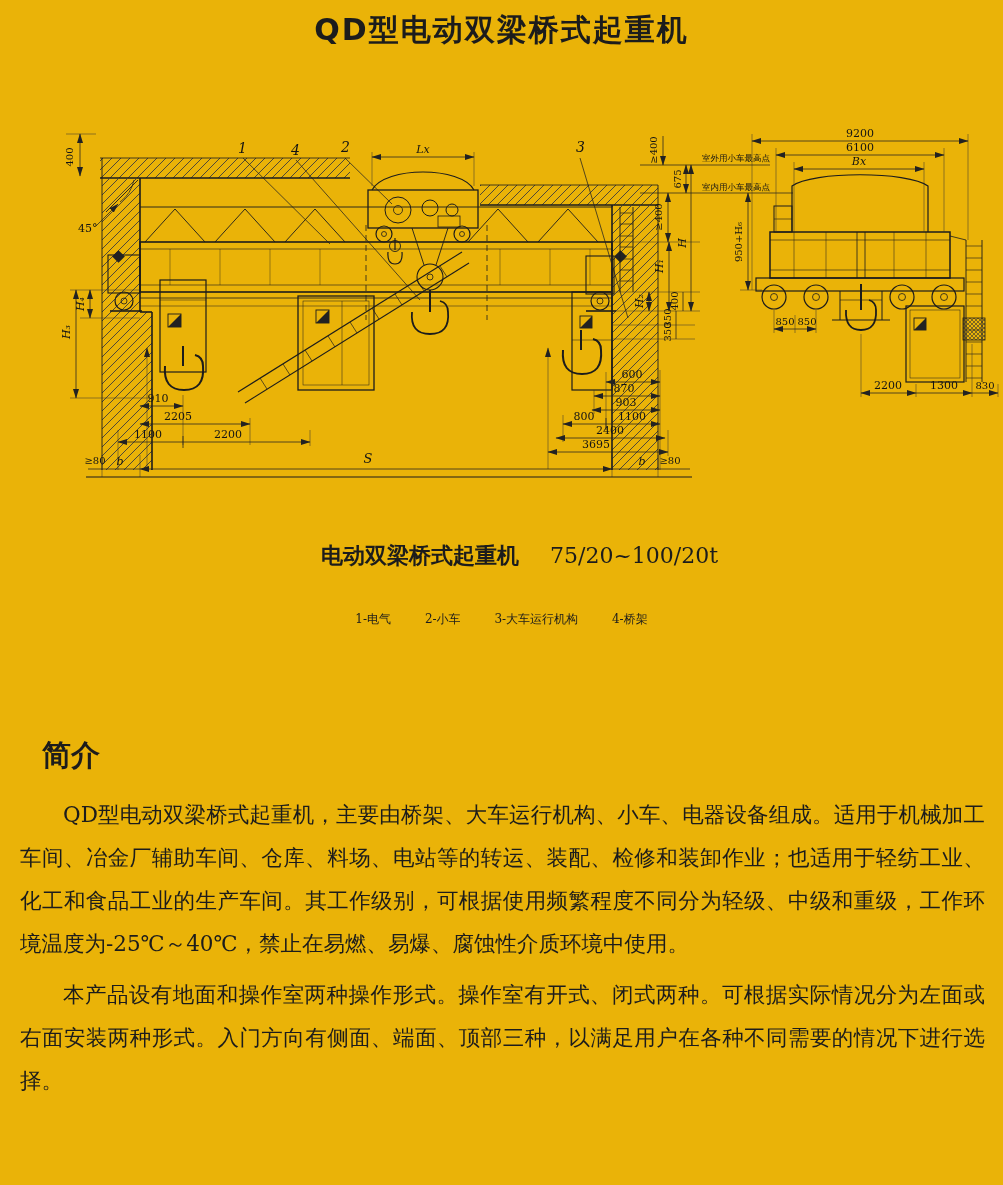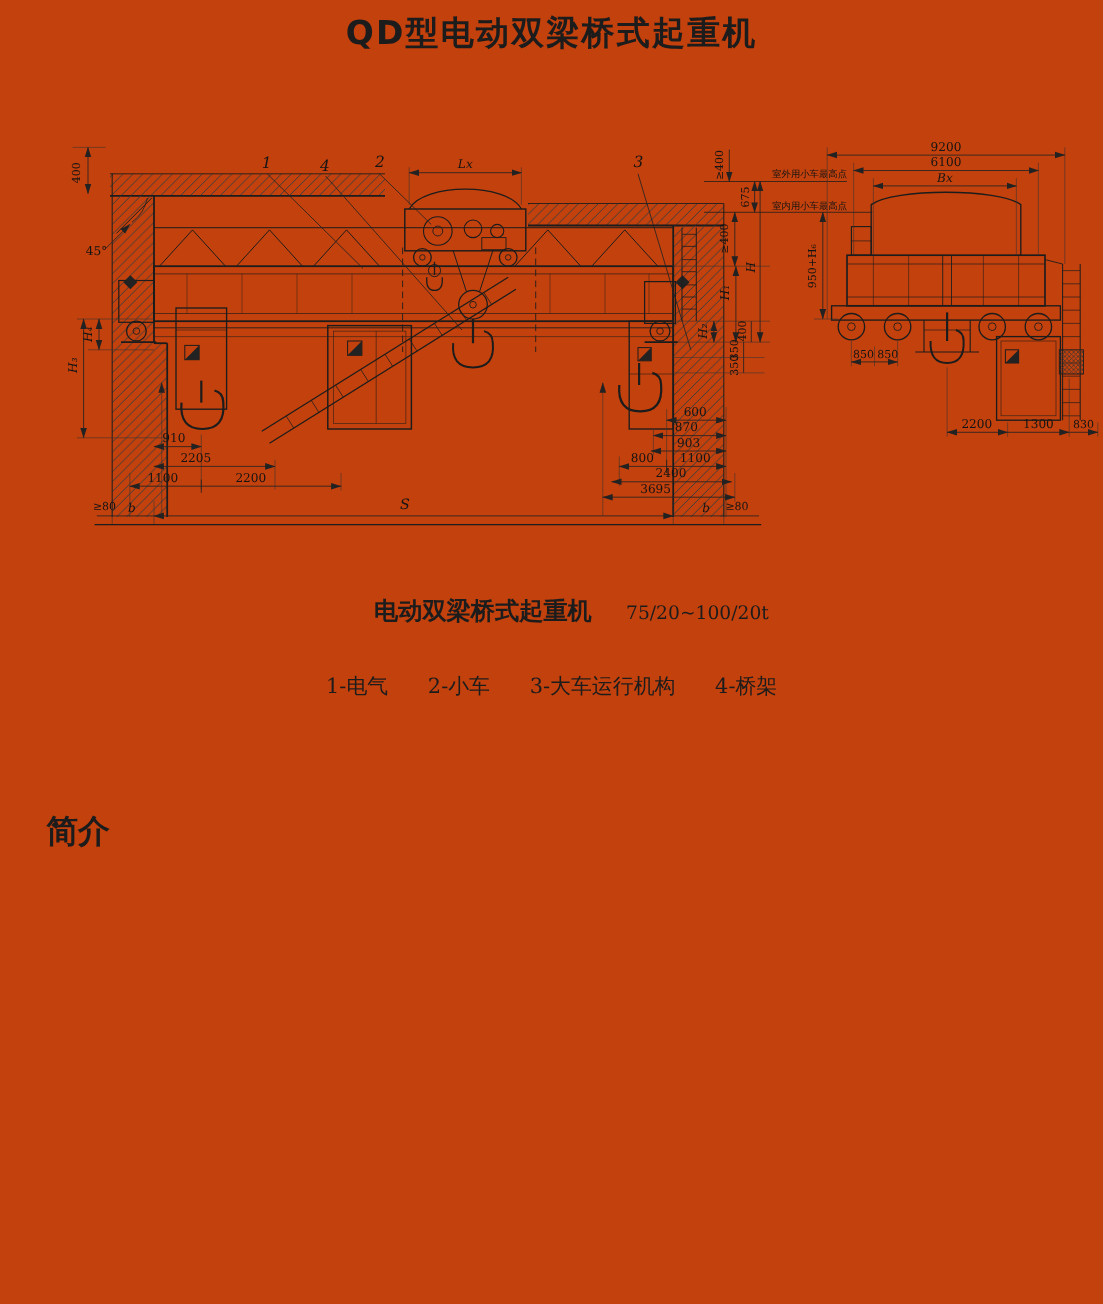--- a/index.html
+++ b/index.html
@@ -1,25 +1,25 @@
 <!DOCTYPE html>
 <html><head>
 <meta charset="utf-8">
 <style>
   html,body{margin:0;padding:0;background:#888;}
-  .page{position:relative;width:1003px;height:1185px;margin:0 auto;background:#c2410c;
+  .page{position:relative;width:1003px;height:1185px;margin:0 auto;background:#eab308;
         font-family:"DejaVu Sans",sans-serif;color:#1c1c1c;overflow:hidden;}
   .title{position:absolute;top:10px;left:0;width:100%;text-align:center;margin:0;
          font-size:30px;font-weight:700;letter-spacing:2px;font-family:"DejaVu Sans",sans-serif;}
   .drawing{position:absolute;top:115px;left:0;}
   .caption{position:absolute;top:541px;left:0;width:100%;text-align:center;}
   .cap-name{font-size:22px;font-weight:700;font-family:"DejaVu Sans",sans-serif;margin-left:36px;}
-  .cap-spec{font-size:17px;margin-left:26px;font-family:"DejaVu Serif",serif;}
+  .cap-spec{font-size:22px;margin-left:26px;font-family:"DejaVu Serif",serif;}
   .legend{position:absolute;top:611px;left:0;width:100%;text-align:center;
-          font-size:19px;font-family:"DejaVu Serif",serif;}
+          font-size:12px;font-family:"DejaVu Serif",serif;}
   .legend span{margin:0 15px;}
   .intro-heading{position:absolute;top:724px;left:30px;margin:12px;font-size:29px;font-weight:700;
                  font-family:"DejaVu Sans",sans-serif;}
   .body-text{position:absolute;top:793px;left:20px;width:965px;
              font-size:21.5px;line-height:43px;text-align:justify;
              font-family:"DejaVu Serif",serif;}
   .body-text p{margin:0 0 8px 0;text-indent:2em;}
   
   text{fill:#141414;stroke:none;font-family:"DejaVu Serif",serif;font-size:11px;}
   .it{font-style:italic;}
@@ -416,15 +416,17 @@
   <div class="legend">
     <span>1-电气</span>
     <span>2-小车</span>
     <span>3-大车运行机构</span>
     <span>4-桥架</span>
   </div>
 
   <h2 class="intro-heading">简介</h2>
 
   <div class="body-text">
+    <p>QD型电动双梁桥式起重机，主要由桥架、大车运行机构、小车、电器设备组成。适用于机械加工车间、冶金厂辅助车间、仓库、料场、电站等的转运、装配、检修和装卸作业；也适用于轻纺工业、化工和食品工业的生产车间。其工作级别，可根据使用频繁程度不同分为轻级、中级和重级，工作环境温度为-25℃～40℃，禁止在易燃、易爆、腐蚀性介质环境中使用。</p>
+    <p>本产品设有地面和操作室两种操作形式。操作室有开式、闭式两种。可根据实际情况分为左面或右面安装两种形式。入门方向有侧面、端面、顶部三种，以满足用户在各种不同需要的情况下进行选择。</p>
   </div>
 
 </div>
 
 </body></html>

